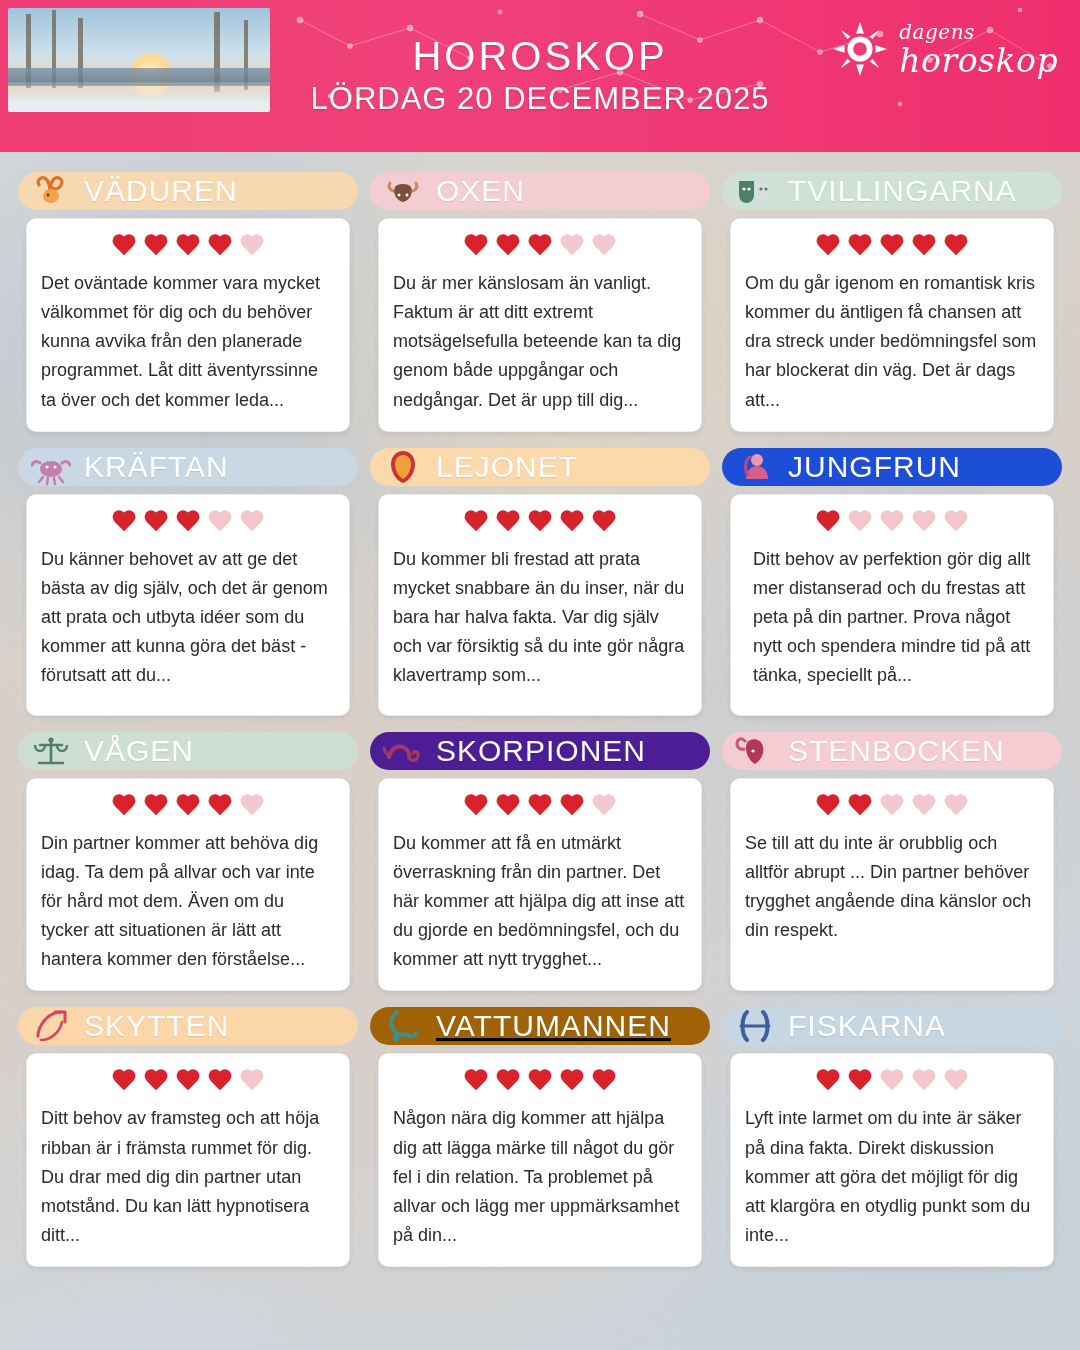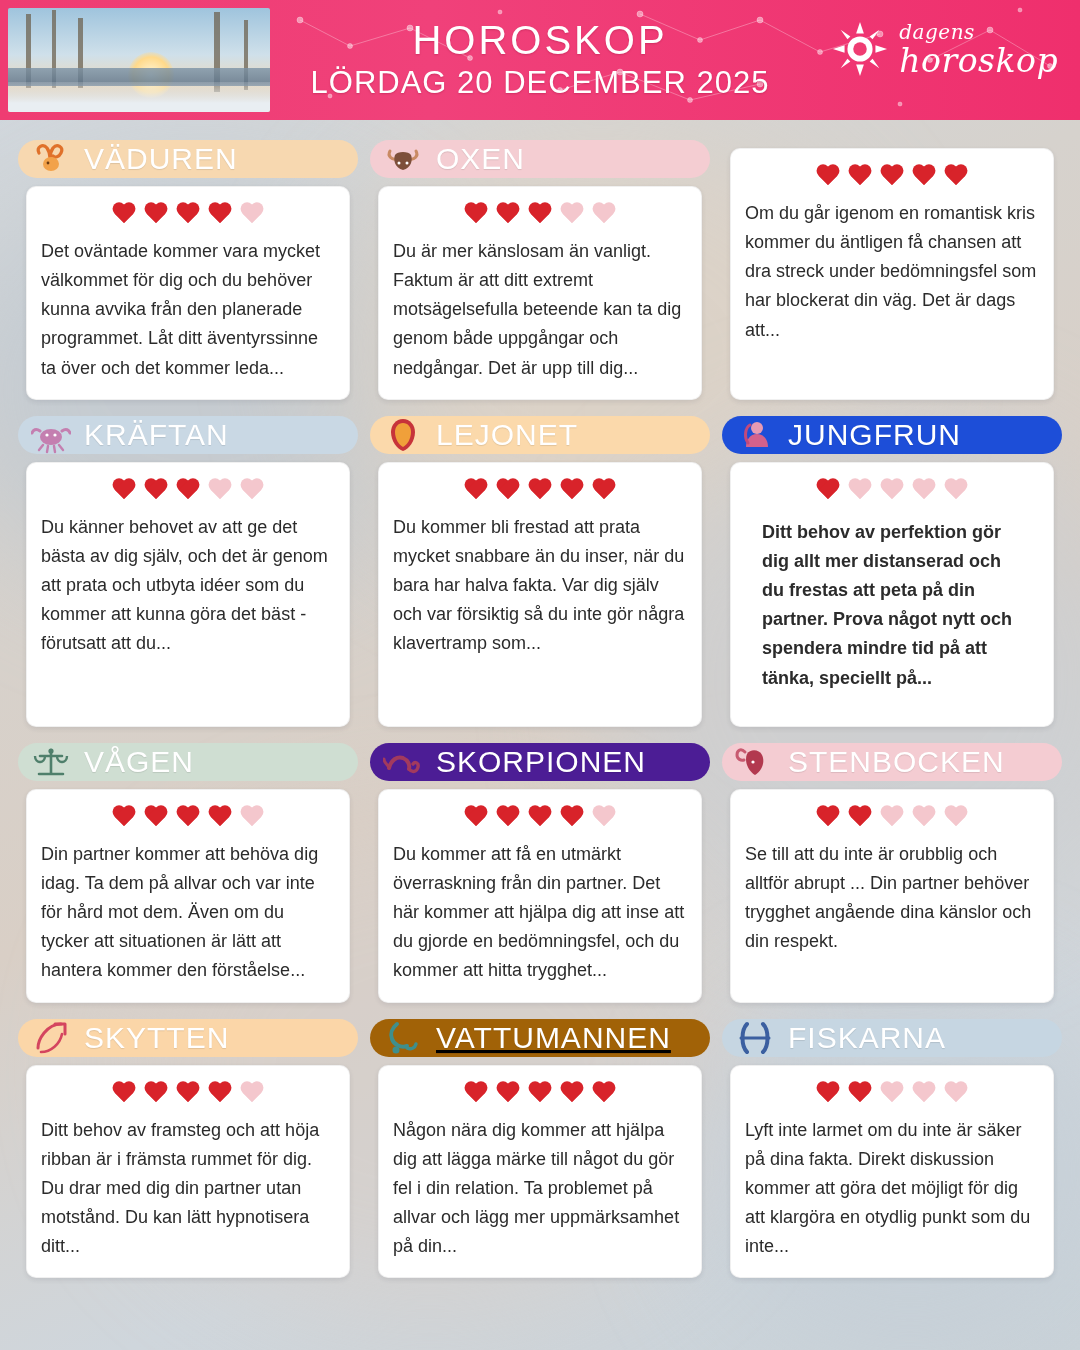--- a/index.html
+++ b/index.html
@@ -24,21 +24,21 @@
   }
   .blob1 { width: 520px; height: 420px; left: -60px; top: 180px; background: #b9c6d2; }
   .blob2 { width: 560px; height: 460px; left: 320px; top: 120px; background: #e0d3c4; }
   .blob3 { width: 560px; height: 520px; left: 600px; top: 420px; background: #c8cfd6; }
   .blob4 { width: 620px; height: 500px; left: 120px; top: 820px; background: #d9cec6; }
   .blob5 { width: 420px; height: 380px; left: 700px; top: 980px; background: #c3cdd6; }
 
   
   .header {
     position: relative;
-    height: 120px;
+    height: 152px;
     background: linear-gradient(90deg, #ef3c72 0%, #f0417a 40%, #ef2f6d 100%);
     overflow: hidden;
   }
   .header .stars {
     position: absolute;
     inset: 0;
     pointer-events: none;
   }
   .header-photo {
     position: absolute;
@@ -325,20 +325,33 @@
           <span class="heart full"></span>
           <span class="heart full"></span>
           <span class="heart full"></span>
           <span class="heart empty"></span>
           <span class="heart empty"></span>
         </div>
         <p class="sign-text" style="margin: 0px;">Du är mer känslosam än vanligt. Faktum är att ditt extremt motsägelsefulla beteende kan ta dig genom både uppgångar och nedgångar. Det är upp till dig...</p>
       </div>
     </div>
     <div class="sign">
+      <div class="sign-head" style="background: rgb(207, 224, 213);">
+        <span class="glyph">
+          <svg viewBox="0 0 40 40" width="40" height="40">
+            <path d="M4 10h15v14c0 5-4 8-7.5 8S4 29 4 24z" fill="#4e7f6a"></path>
+            <path d="M21 10h15v14c0 5-4 8-7.5 8S21 29 21 24z" fill="#d8dee0"></path>
+            <circle cx="9" cy="18" r="1.6" fill="#fff"></circle>
+            <circle cx="14" cy="18" r="1.6" fill="#fff"></circle>
+            <circle cx="26" cy="18" r="1.6" fill="#4e7f6a"></circle>
+            <circle cx="31" cy="18" r="1.6" fill="#4e7f6a"></circle>
+          </svg>
+        </span>
+        <span class="sign-name">TVILLINGARNA</span>
+      </div>
       <div class="sign-body">
         <div class="hearts">
           <span class="heart full"></span>
           <span class="heart full"></span>
           <span class="heart full"></span>
           <span class="heart full"></span>
           <span class="heart full"></span>
         </div>
         <p class="sign-text" style="margin: 0px;">Om du går igenom en romantisk kris kommer du äntligen få chansen att dra streck under bedömningsfel som har blockerat din väg. Det är dags att...</p>
       </div>
@@ -400,21 +413,21 @@
         <span class="sign-name">JUNGFRUN</span>
       </div>
       <div class="sign-body">
         <div class="hearts">
           <span class="heart full"></span>
           <span class="heart empty"></span>
           <span class="heart empty"></span>
           <span class="heart empty"></span>
           <span class="heart empty"></span>
         </div>
-        <p class="sign-text" style="margin: 17px; font-weight: bold;">Ditt behov av perfektion gör dig allt mer distanserad och du frestas att peta på din partner. Prova något nytt och spendera mindre tid på att tänka, speciellt på...</p>
+        <p class="sign-text" style="margin: 8px;">Ditt behov av perfektion gör dig allt mer distanserad och du frestas att peta på din partner. Prova något nytt och spendera mindre tid på att tänka, speciellt på...</p>
       </div>
     </div>
     <div class="sign">
       <div class="sign-head" style="background: rgb(207, 222, 210);">
         <span class="glyph">
           <svg viewBox="0 0 40 40" width="40" height="40">
             <path d="M20 8v24M8 32h24M9 14h22" stroke="#4f7f6b" stroke-width="2.6" fill="none" stroke-linecap="round"></path>
             <path d="M4 14c0 4 2.5 6 5 6s5-2 5-6" fill="none" stroke="#4f7f6b" stroke-width="2.4"></path>
             <path d="M26 14c0 4 2.5 6 5 6s5-2 5-6" fill="none" stroke="#4f7f6b" stroke-width="2.4"></path>
             <circle cx="20" cy="9" r="2.6" fill="#4f7f6b"></circle>
@@ -445,21 +458,21 @@
         <span class="sign-name">SKORPIONEN</span>
       </div>
       <div class="sign-body">
         <div class="hearts">
           <span class="heart full"></span>
           <span class="heart full"></span>
           <span class="heart full"></span>
           <span class="heart full"></span>
           <span class="heart empty"></span>
         </div>
-        <p class="sign-text" style="margin: 0px;">Du kommer att få en utmärkt överraskning från din partner. Det här kommer att hjälpa dig att inse att du gjorde en bedömningsfel, och du kommer att hitta trygghet...</p>
+        <p class="sign-text" style="margin: 0px;">Du kommer att få en utmärkt överraskning från din partner. Det här kommer att hjälpa dig att inse att du gjorde en bedömningsfel, och du kommer att nytt trygghet...</p>
       </div>
     </div>
     <div class="sign">
       <div class="sign-head" style="background: rgb(244, 204, 210);">
         <span class="glyph">
           <svg viewBox="0 0 40 40" width="40" height="40">
             <path d="M10 10c-4-4-8-2-8 3 0 4 4 6 7 5" fill="none" stroke="#c85a70" stroke-width="3" stroke-linecap="round"></path>
             <path d="M12 12c3-5 12-5 15 1 3 6 1 15-7 20-7-4-11-14-8-21z" fill="#b2394f"></path>
             <circle cx="18" cy="20" r="1.6" fill="#fff"></circle>
           </svg>

